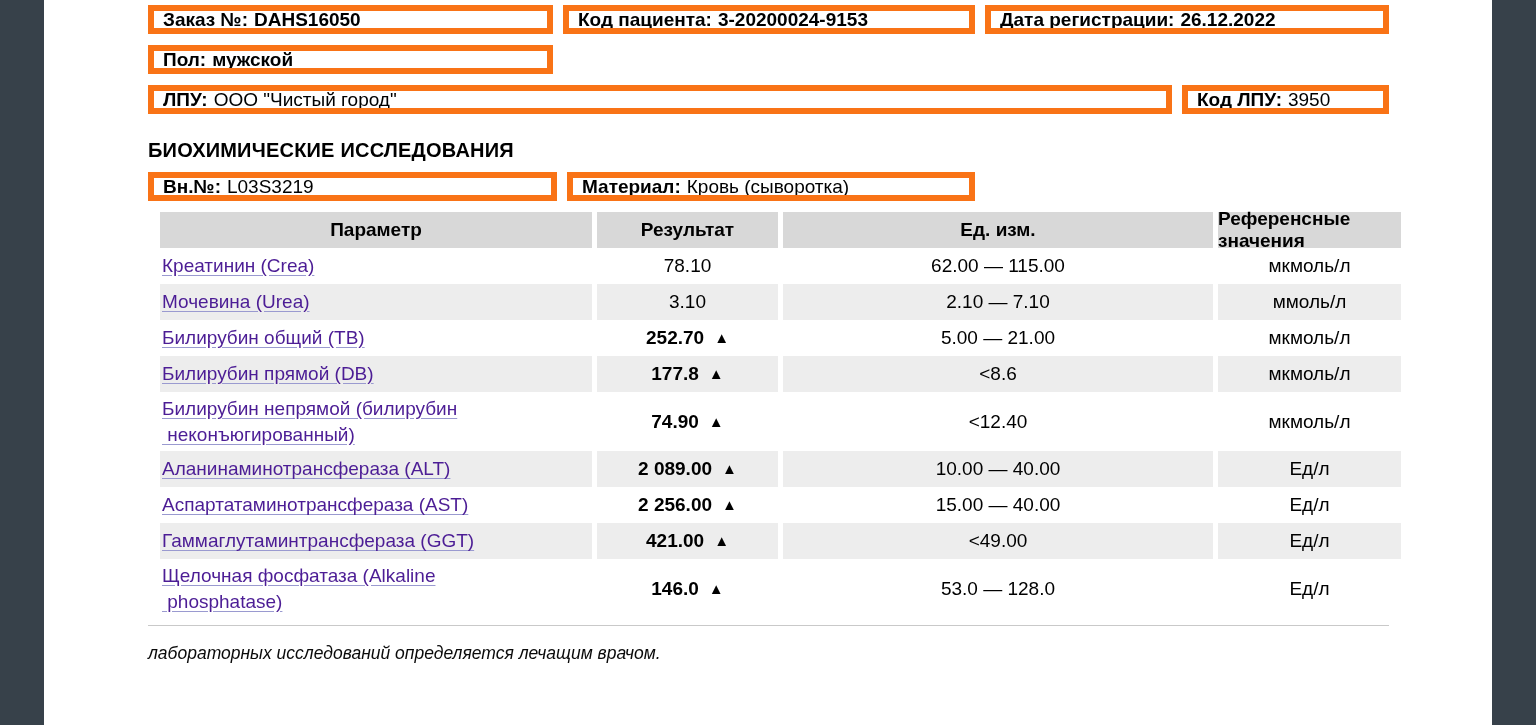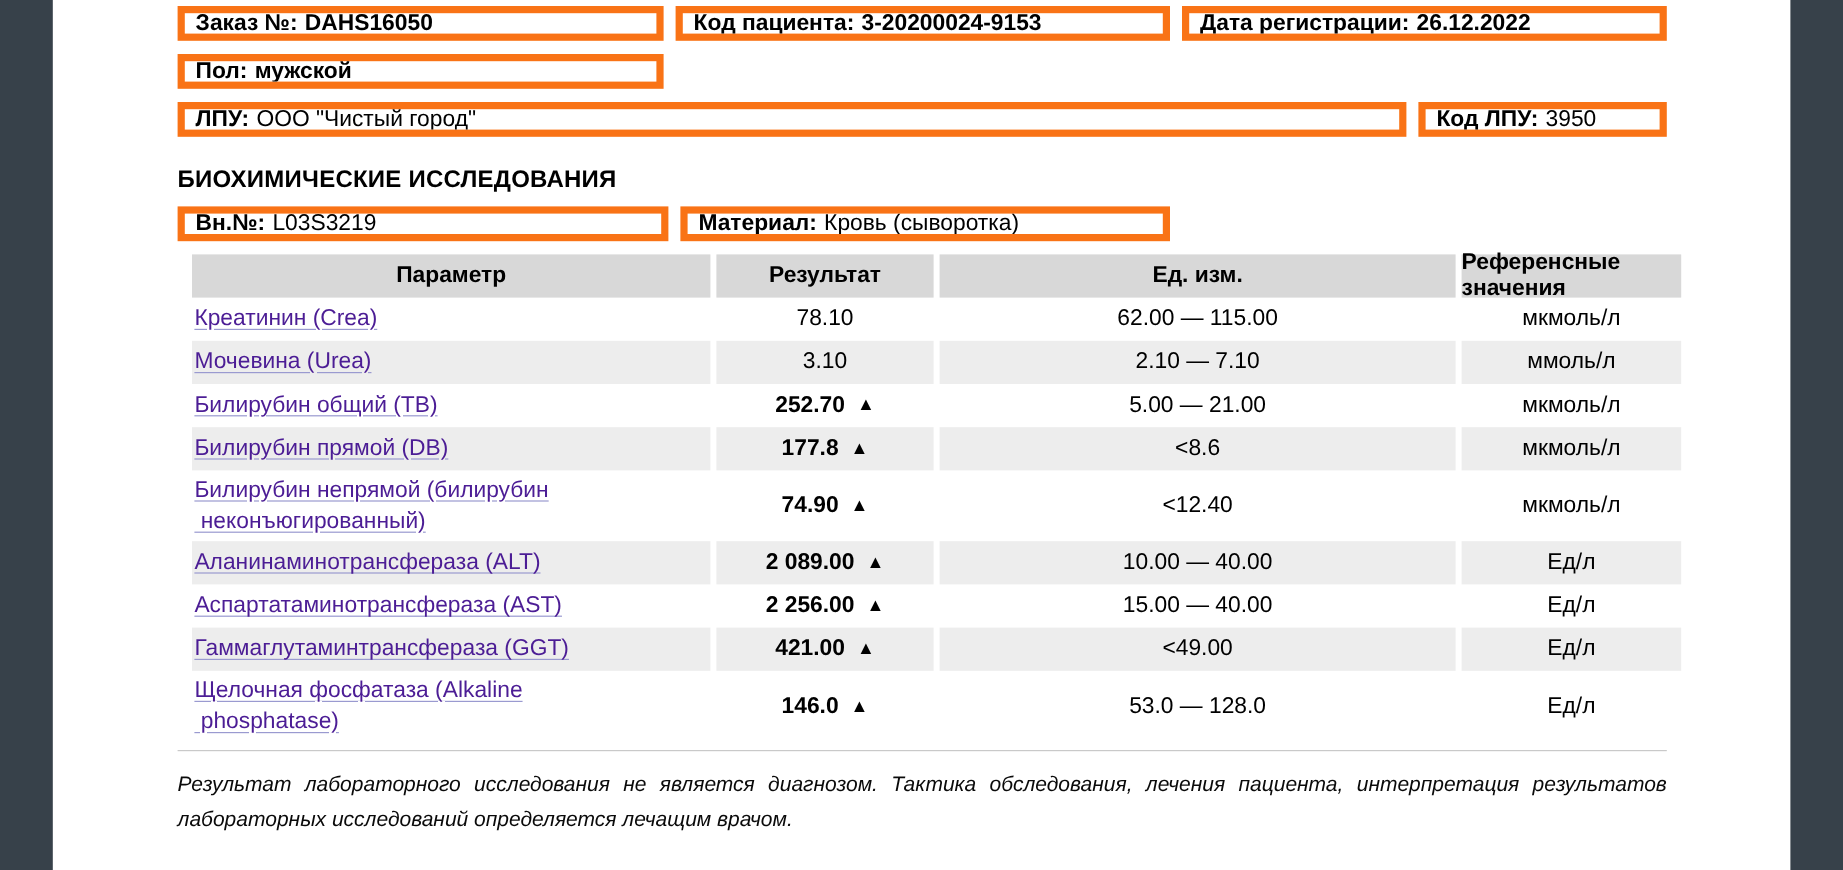--- a/index.html
+++ b/index.html
@@ -222,17 +222,16 @@
           <span class="rflag">▲</span>
         </div>
         <div class="cell ref">53.0 — 128.0</div>
         <div class="cell unit">Ед/л</div>
       </div>
     </div>
 
   <div class="divider"></div>
 
   <div class="footnote">
-    <div class="l1">Результат лабораторного исследования не является диагнозом. Тактика обследования, лечения пациента, интерпретация результатов</div>
     <div class="l2">лабораторных исследований определяется лечащим врачом.</div>
   </div>
 
 </div>
 
 </body></html>

